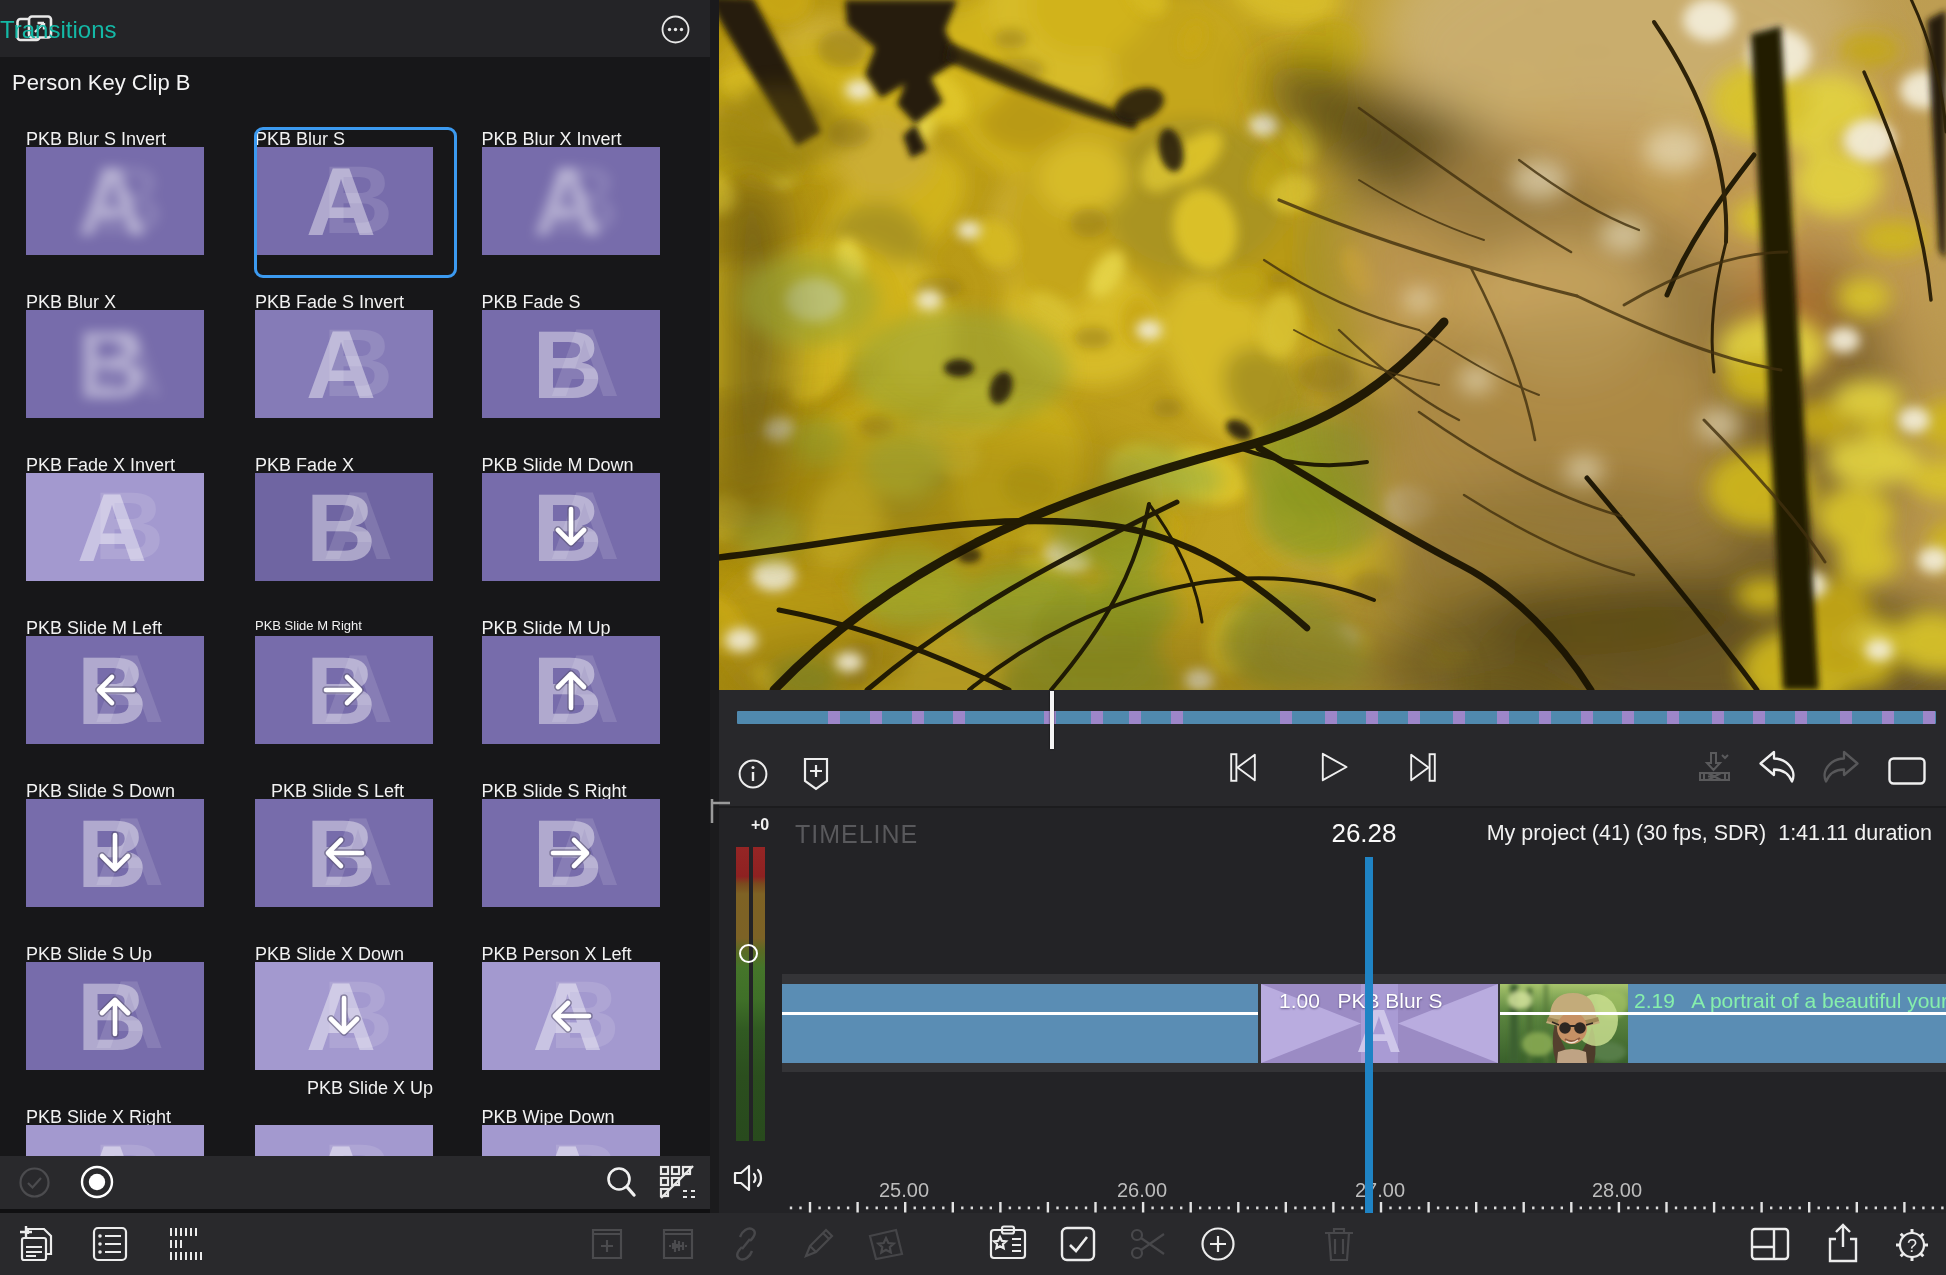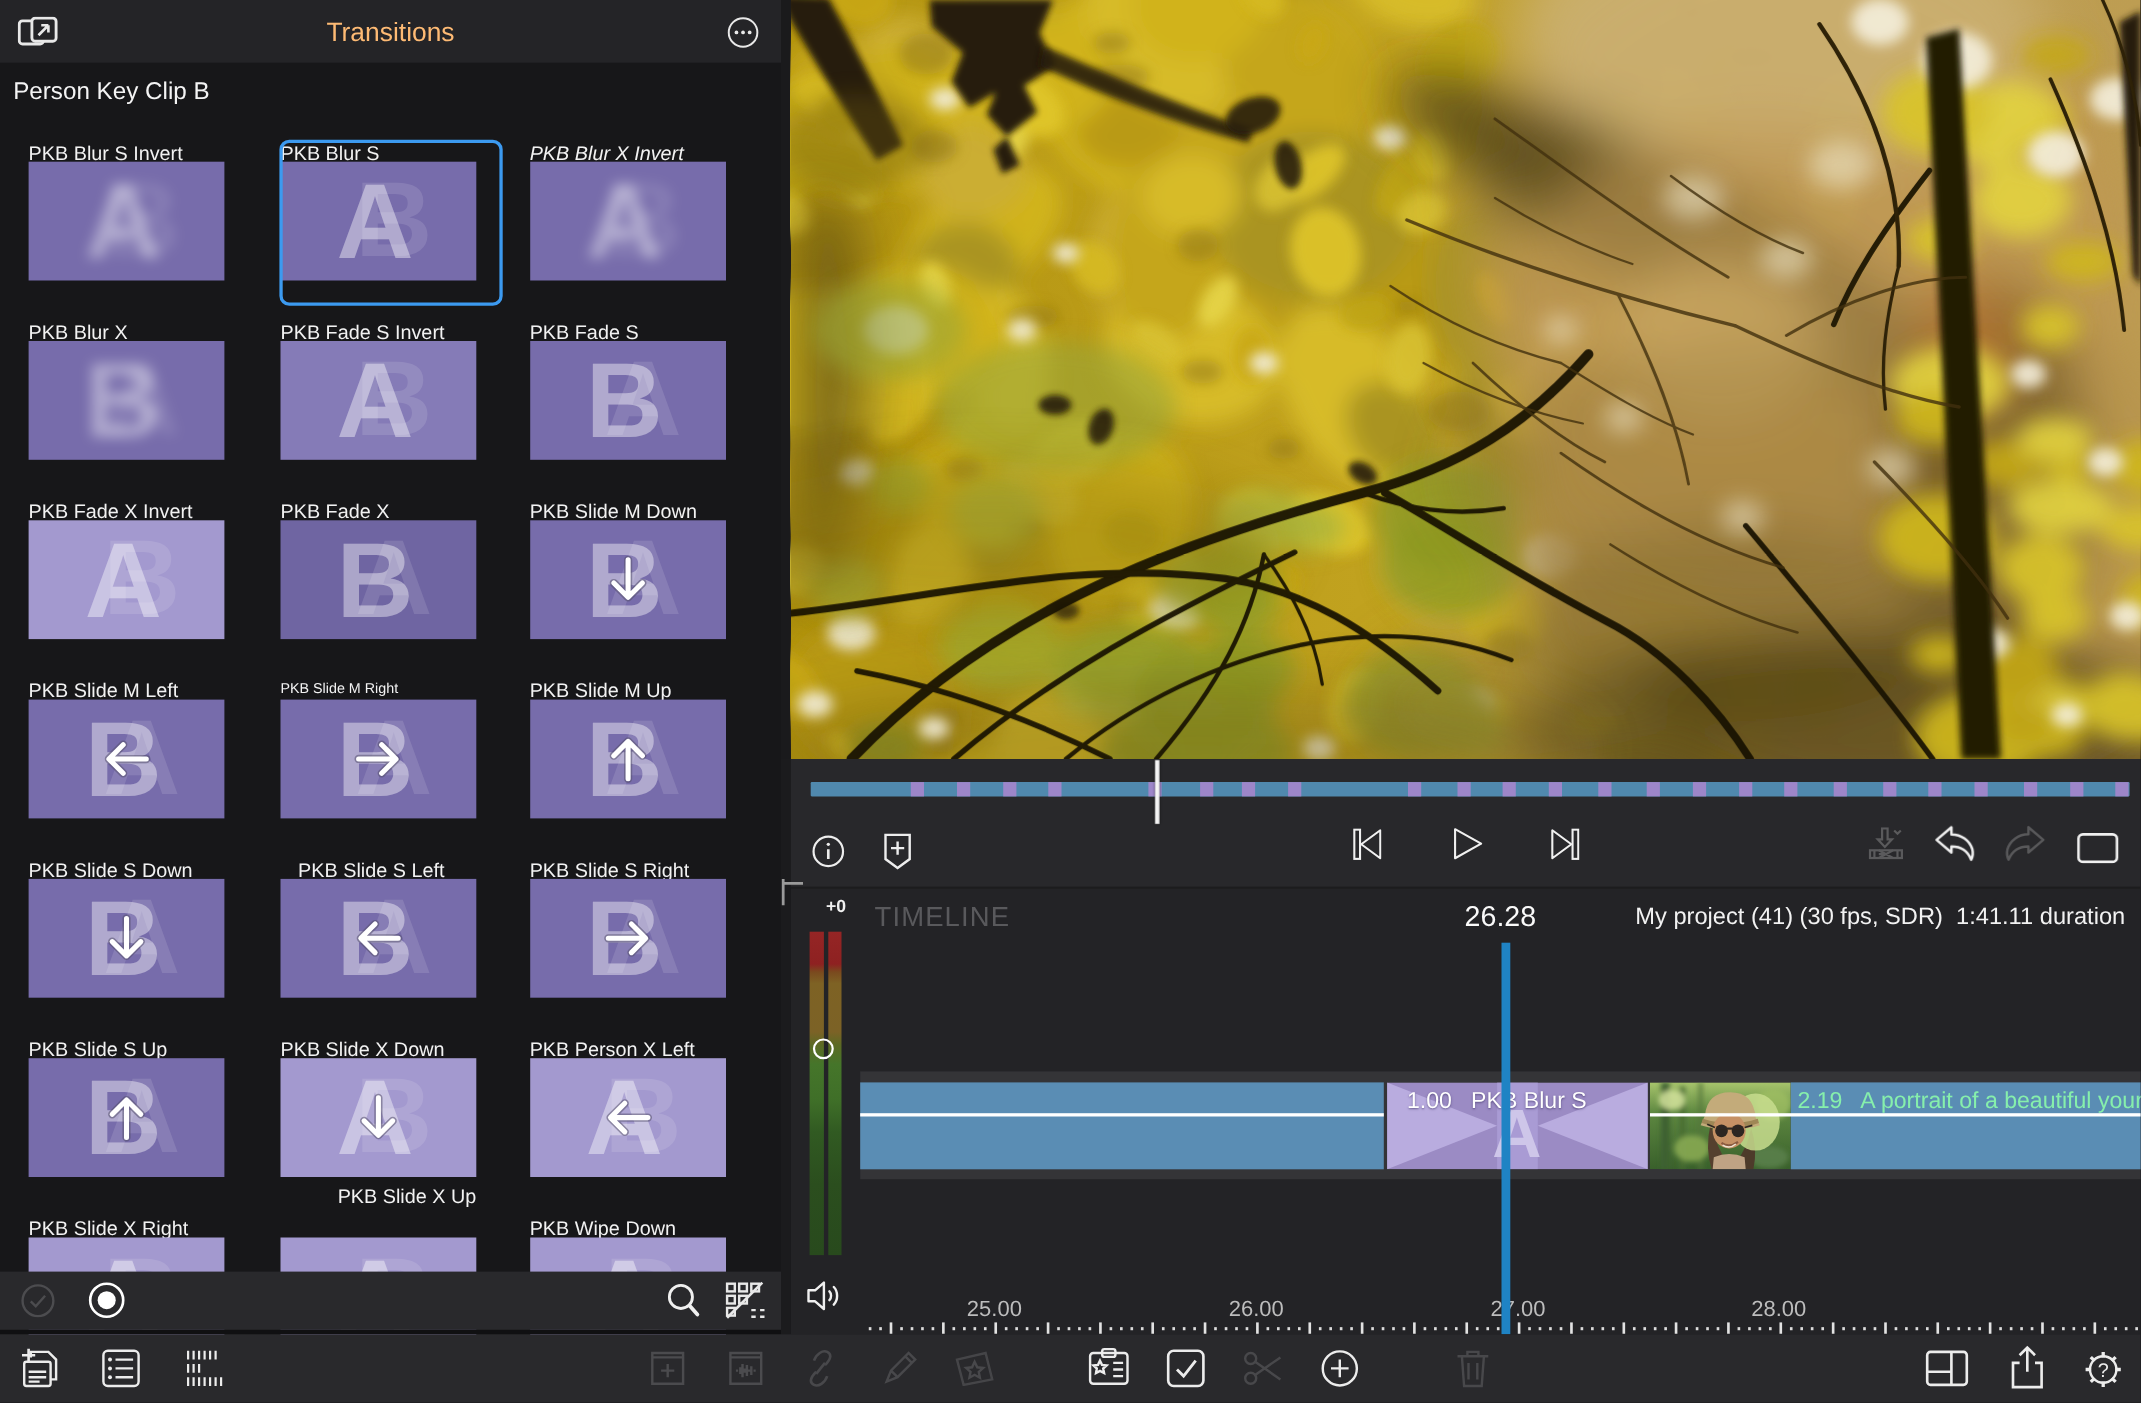--- a/index.html
+++ b/index.html
@@ -6,21 +6,21 @@
 .abs{position:absolute;}
 </style></head>
 <body>
 <div class="abs" style="left:0;top:0;width:710px;height:1275px;background:#171719;">
 <div class="abs" style="left:0;top:0;width:710px;height:57px;background:#242427;"></div>
 <svg class="abs" style="left:16px;top:15px;" width="40" height="30" viewBox="0 0 40 30">
 <rect x="1.5" y="4" width="22" height="21" rx="3" fill="none" stroke="#e8e8e8" stroke-width="2.6"></rect>
 <rect x="13" y="1.5" width="22" height="21" rx="3" fill="#242427" stroke="#e8e8e8" stroke-width="2.6"></rect>
 <path d="M19 17 L28 8 M28 8 L21.5 8 M28 8 L28 14.5" stroke="#e8e8e8" stroke-width="2.4" fill="none"></path>
 </svg>
-<div class="abs" style="left:0;top:16px;width:710px;text-align:center;color:#fdba74;font-size:24px;">Transitions</div>
+<div class="abs" style="left:0;top:16px;width:710px;text-align:left;color:#14b8a6;font-size:24px;">Transitions</div>
 <svg class="abs" style="left:661px;top:15px;" width="29" height="29" viewBox="0 0 29 29">
 <circle cx="14.5" cy="14.5" r="13" fill="none" stroke="#e8e8e8" stroke-width="1.8"></circle>
 <circle cx="8.5" cy="14.5" r="1.7" fill="#e8e8e8"></circle>
       <circle cx="14.5" cy="14.5" r="1.7" fill="#e8e8e8"></circle>
       <circle cx="20.5" cy="14.5" r="1.7" fill="#e8e8e8"></circle>
 </svg>
 <div class="abs" style="left:12px;top:70px;color:#f4f4f4;font-size:22px;">Person Key Clip B</div>
 <div class="abs" style="left:26px;top:128.5px;width:178px;color:#f2f2f2;font-size:18px;white-space:nowrap;">PKB Blur S Invert</div>
 <div class="abs" style="left:26px;top:147px;width:178px;height:108px;background:#776cab;overflow:hidden;">
 <div class="abs" style="left:0;top:0;width:100%;height:100%;filter:blur(6px);">
@@ -30,21 +30,21 @@
 
 </div>
 <div class="abs" style="left:255px;top:128.5px;width:178px;color:#f2f2f2;font-size:18px;white-space:nowrap;">PKB Blur S</div>
 <div class="abs" style="left:255px;top:147px;width:178px;height:108px;background:#776cab;overflow:hidden;">
 <div class="abs" style="left:0;top:0;width:100%;height:100%;">
 <div class="abs" style="left:50%;top:50%;transform:translate(calc(-50% + 14px),calc(-50% - 2px));color:rgba(255,255,255,0.12);font-size:97px;font-weight:bold;line-height:97px;">B</div>
 <div class="abs" style="left:50%;top:50%;transform:translate(calc(-50% - 3px),-50%);color:rgba(255,255,255,0.42);font-size:97px;font-weight:bold;line-height:97px;">A</div>
 </div>
 
 </div>
-<div class="abs" style="left:481.5px;top:128.5px;width:178px;color:#f2f2f2;font-size:18px;white-space:nowrap;font-style:italic;">PKB Blur X Invert</div>
+<div class="abs" style="left:481.5px;top:128.5px;width:178px;color:#f2f2f2;font-size:18px;white-space:nowrap;">PKB Blur X Invert</div>
 <div class="abs" style="left:481.5px;top:147px;width:178px;height:108px;background:#776cab;overflow:hidden;">
 <div class="abs" style="left:0;top:0;width:100%;height:100%;filter:blur(6px);">
 <div class="abs" style="left:50%;top:50%;transform:translate(calc(-50% + 14px),calc(-50% - 2px));color:rgba(255,255,255,0.12);font-size:97px;font-weight:bold;line-height:97px;">B</div>
 <div class="abs" style="left:50%;top:50%;transform:translate(calc(-50% - 3px),-50%);color:rgba(255,255,255,0.42);font-size:97px;font-weight:bold;line-height:97px;">A</div>
 </div>
 
 </div>
 <div class="abs" style="left:26px;top:291.5px;width:178px;color:#f2f2f2;font-size:18px;white-space:nowrap;">PKB Blur X</div>
 <div class="abs" style="left:26px;top:310px;width:178px;height:108px;background:#776cab;overflow:hidden;">
 <div class="abs" style="left:0;top:0;width:100%;height:100%;filter:blur(6px);">

